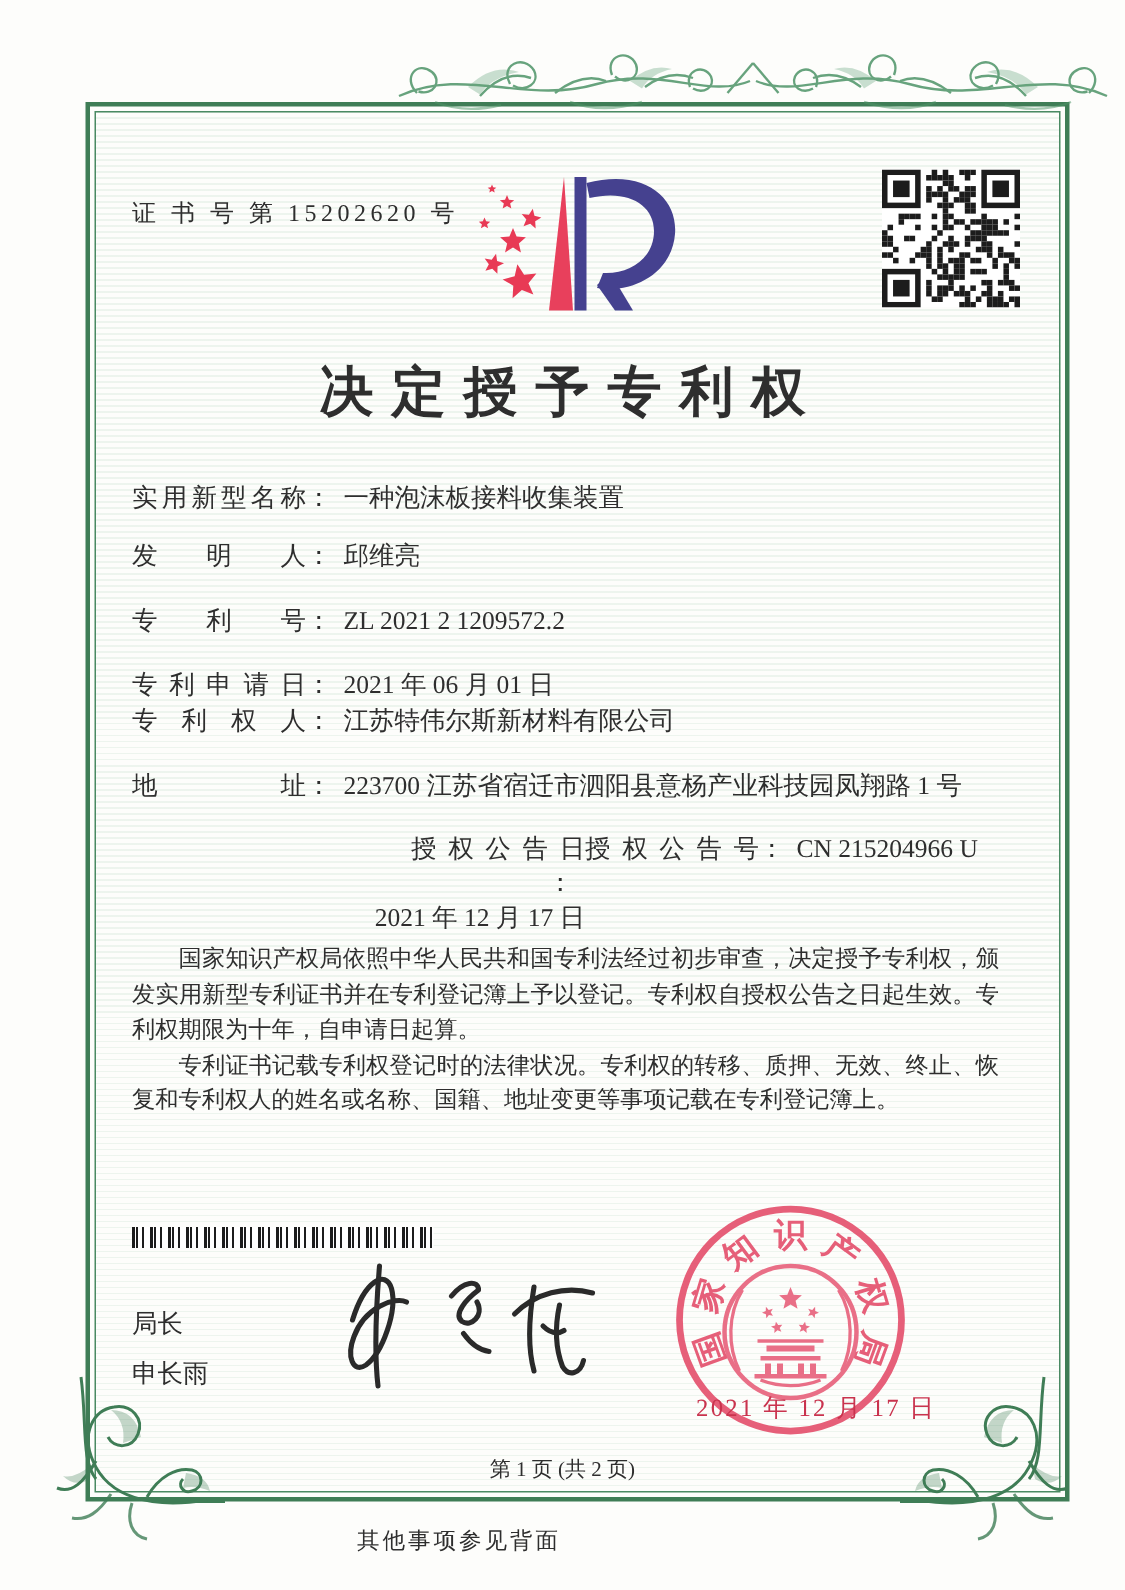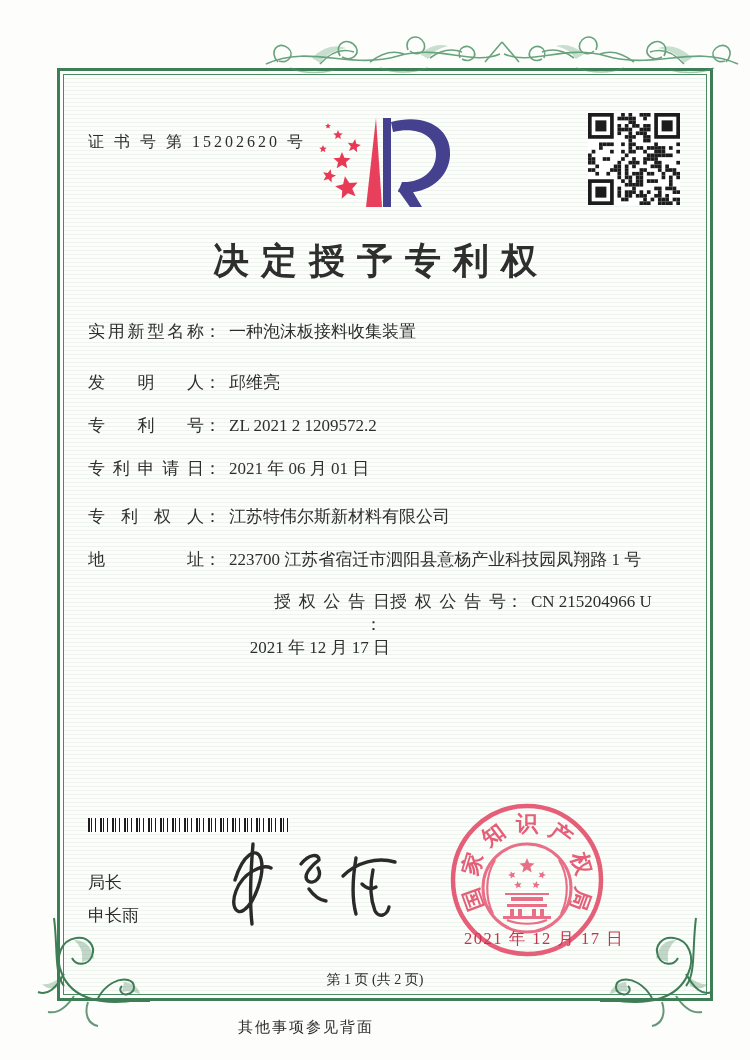--- a/index.html
+++ b/index.html
@@ -17,21 +17,21 @@
   .logo{position:absolute;left:298px;top:104px;width:162px;height:116px;z-index:3;}
   .qr{position:absolute;left:588px;top:113px;width:92px;height:92px;z-index:3;}
   .title{position:absolute;left:0;top:237px;width:750px;text-align:center;
          font-size:36px;font-weight:600;letter-spacing:12px;text-indent:12px;z-index:3;}
   
   .fields{position:absolute;left:88px;top:320px;width:580px;z-index:3;font-size:17px;}
   .row{display:flex;align-items:baseline;line-height:24px;}
   .lab{display:inline-block;width:116px;text-align:justify;text-align-last:justify;white-space:nowrap;}
   .colon{margin-right:8px;}
   .val{white-space:nowrap;}
-  .mb-a{margin-bottom:27px;font-family:Liberation Serif, serif;} .mb-b{margin-bottom:19px;} .mb-c{margin-bottom:24px;align-items:center;} .mb-d{margin-bottom:18px;}
+  .mb-a{margin-bottom:15px;font-family:Liberation Serif, serif;} .mb-b{margin-bottom:19px;} .mb-c{align-items:center;} .mb-d{margin-bottom:18px;}
   .grant{display:flex;}
   .pair1{display:flex;align-items:flex-end;width:302px;flex-direction:column;}
   .pair2{display:flex;align-items:baseline;}
   
   .paras{position:absolute;left:88px;top:628px;width:578px;z-index:3;
          font-size:15.5px;line-height:23.5px;text-align:justify;}
   .paras p{margin:0;text-indent:2em;}
   
   .barcode{position:absolute;left:88px;top:818px;width:201px;height:14px;z-index:3;
            background:repeating-linear-gradient(90deg,#1c1c1c 0 2px,#fff 2px 3px,#1c1c1c 3px 4px,#fff 4px 7px,#1c1c1c 7px 8px,#fff 8px 12px),
@@ -388,20 +388,24 @@
         <span class="val">2021 年 12 月 17 日</span>
       </div>
       <div class="pair2">
         <span class="lab">授权公告号</span>
           <span class="colon">：</span>
         <span class="val">CN 215204966 U</span>
       </div>
     </div>
   </div>
 
+  <div class="paras">
+    <p>国家知识产权局依照中华人民共和国专利法经过初步审查，决定授予专利权，颁发实用新型专利证书并在专利登记簿上予以登记。专利权自授权公告之日起生效。专利权期限为十年，自申请日起算。</p>
+    <p>专利证书记载专利权登记时的法律状况。专利权的转移、质押、无效、终止、恢复和专利权人的姓名或名称、国籍、地址变更等事项记载在专利登记簿上。</p>
+  </div>
 
   <div class="barcode"></div>
 
   <div class="officer">
     <div>局长</div>
     <div>申长雨</div>
   </div>
 
   <svg class="sig" viewBox="0 0 210 105">
     <g stroke="#2a2a2a" stroke-width="3.4" fill="none" stroke-linecap="round" stroke-linejoin="round">

